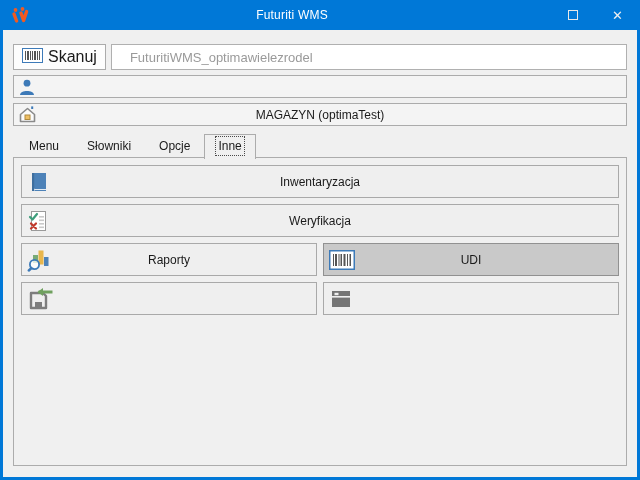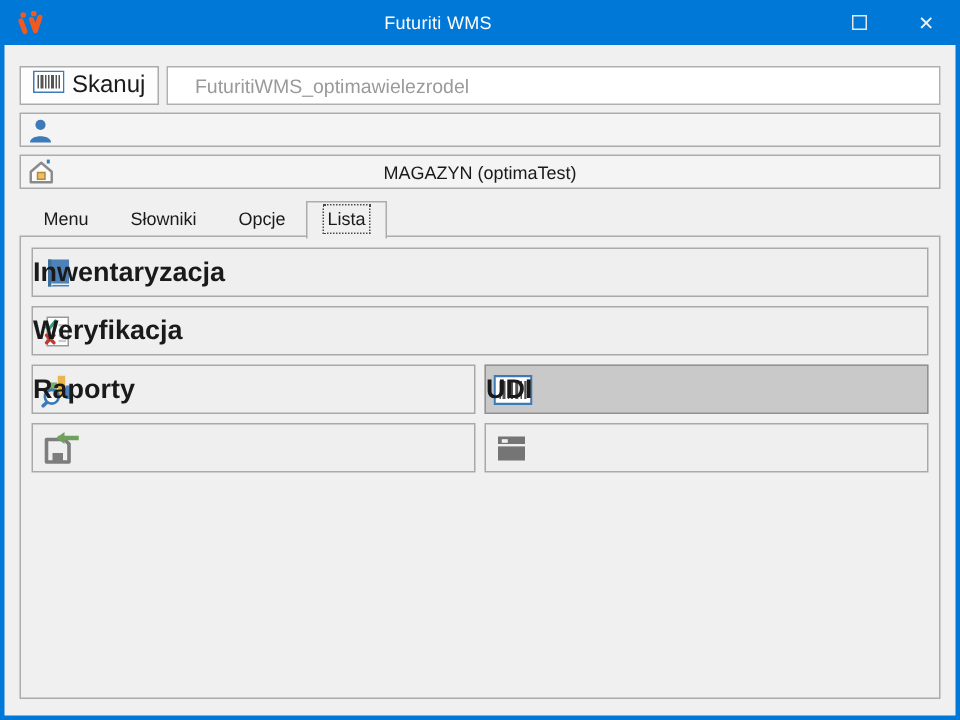--- a/index.html
+++ b/index.html
@@ -78,22 +78,22 @@
   }
   .btn-row { display: flex; gap: 6px; height: 33px; flex: 0 0 auto; }
 
   .action-btn {
     flex: 1; background: #efefef; border: 1px solid #a9a9a9;
     display: flex; align-items: center; padding: 0 5px; position: relative; cursor: pointer;
   }
   .action-btn.highlighted { background: #c9c9c9; border-color: #919191; }
   .action-btn .btn-icon { flex: 0 0 auto; display: flex; align-items: center; }
   .action-btn .btn-label {
-    position: absolute; left: 0; right: 0; text-align: left;
-    font-size: 18px; color: #1a1a1a; font-weight: bold;
+    position: absolute; left: 0; right: 0; text-align: center;
+    font-size: 12px; color: #1a1a1a;
   }
 
   .filler { flex: 1; }
 </style>
 </head>
 <body>
 
 <div class="window">
 
   <div class="titlebar">
@@ -154,21 +154,21 @@
           <rect x="13.2" y="1.4" width="2" height="2.6" fill="#3d7ab8"></rect>
         </svg>
       </span>
       <span class="row-text">MAGAZYN (optimaTest)</span>
     </div>
 
     <div class="tabstrip">
       <div class="tab"><span class="tab-label">Menu</span></div>
       <div class="tab"><span class="tab-label">Słowniki</span></div>
       <div class="tab"><span class="tab-label">Opcje</span></div>
-      <div class="tab selected"><span class="tab-label">Lista</span></div>
+      <div class="tab selected"><span class="tab-label">Inne</span></div>
     </div>
 
     <div class="tabpanel">
 
       <div class="btn-row">
         <button class="action-btn">
           <span class="btn-icon">
             <svg width="24" height="24" viewBox="0 0 24 24">
               <path d="M5 3 L19 3 L19 21 L5 21 Z" fill="#4d82b8"></path>
               <path d="M5 21 Q5 18.5 8 18.5 L8 21 Z" fill="#a8c4de"></path>

